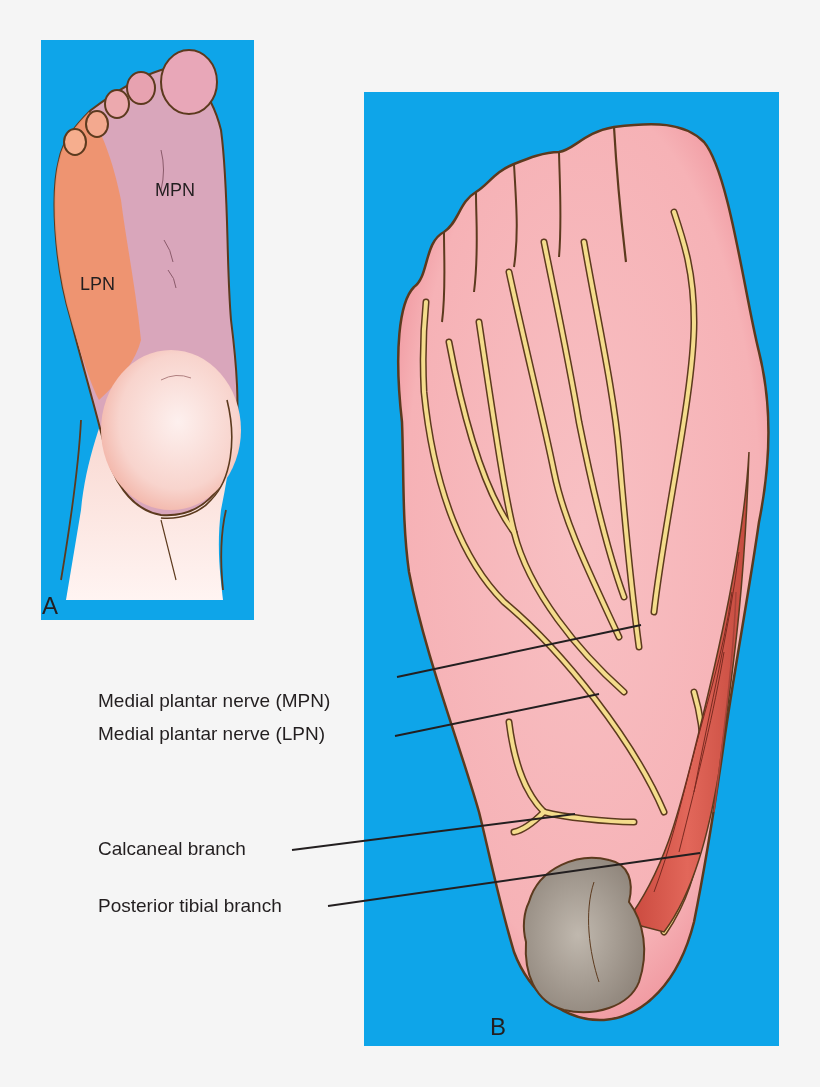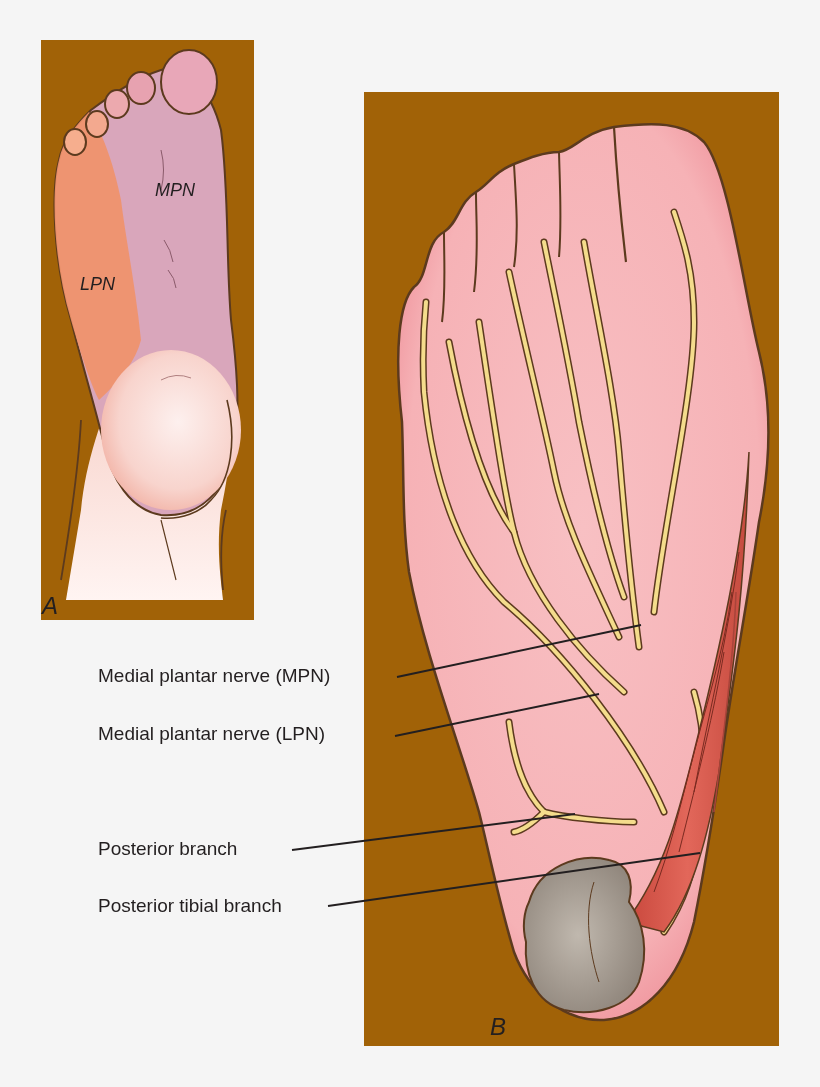--- a/index.html
+++ b/index.html
@@ -1,21 +1,21 @@
 <!DOCTYPE html>
 <html><head>
 <meta charset="utf-8">
 <style>
   html, body { margin: 0; padding: 0; }
   body {
     width: 820px; height: 1087px; background: #f5f5f5;
     position: relative; overflow: hidden;
     font-family: "Liberation Sans", sans-serif;
   }
-  .panel { position: absolute; background: #a16207; font-style: italic; }
+  .panel { position: absolute; background: #0ea5e9; }
   #panel-a { left: 41px; top: 40px; width: 213px; height: 580px; }
   #panel-b { left: 364px; top: 92px; width: 415px; height: 954px; }
   svg { position: absolute; left: 0; top: 0; }
   .panel-letter { position: absolute; font-size: 24px; color: #231f20; }
   .region-label { position: absolute; font-size: 18px; color: #231f20; }
   .callout { position: absolute; font-size: 19px; color: #231f20; white-space: nowrap; }
   #leaders { position: absolute; left: 0; top: 0; pointer-events: none; }
 </style>
 </head>
 <body>
@@ -135,16 +135,16 @@
 
 <svg id="leaders" width="820" height="1087" viewBox="0 0 820 1087">
   <g stroke="#231f20" stroke-width="2" fill="none">
     <line x1="397" y1="677" x2="641" y2="625"></line>
     <line x1="395" y1="736" x2="599" y2="694"></line>
     <line x1="292" y1="850" x2="575" y2="814"></line>
     <line x1="328" y1="906" x2="700" y2="853"></line>
   </g>
 </svg>
 
-<span class="callout" style="left:98px; top:665px;">Medial plantar nerve (MPN)</span>
+<span class="callout" style="left:98px; top:690px;">Medial plantar nerve (MPN)</span>
 <span class="callout" style="left:98px; top:723px;">Medial plantar nerve (LPN)</span>
-<span class="callout" style="left:98px; top:838px;">Posterior branch</span>
+<span class="callout" style="left:98px; top:838px;">Calcaneal branch</span>
 <span class="callout" style="left:98px; top:895px;">Posterior tibial branch</span>
 
 </body></html>

